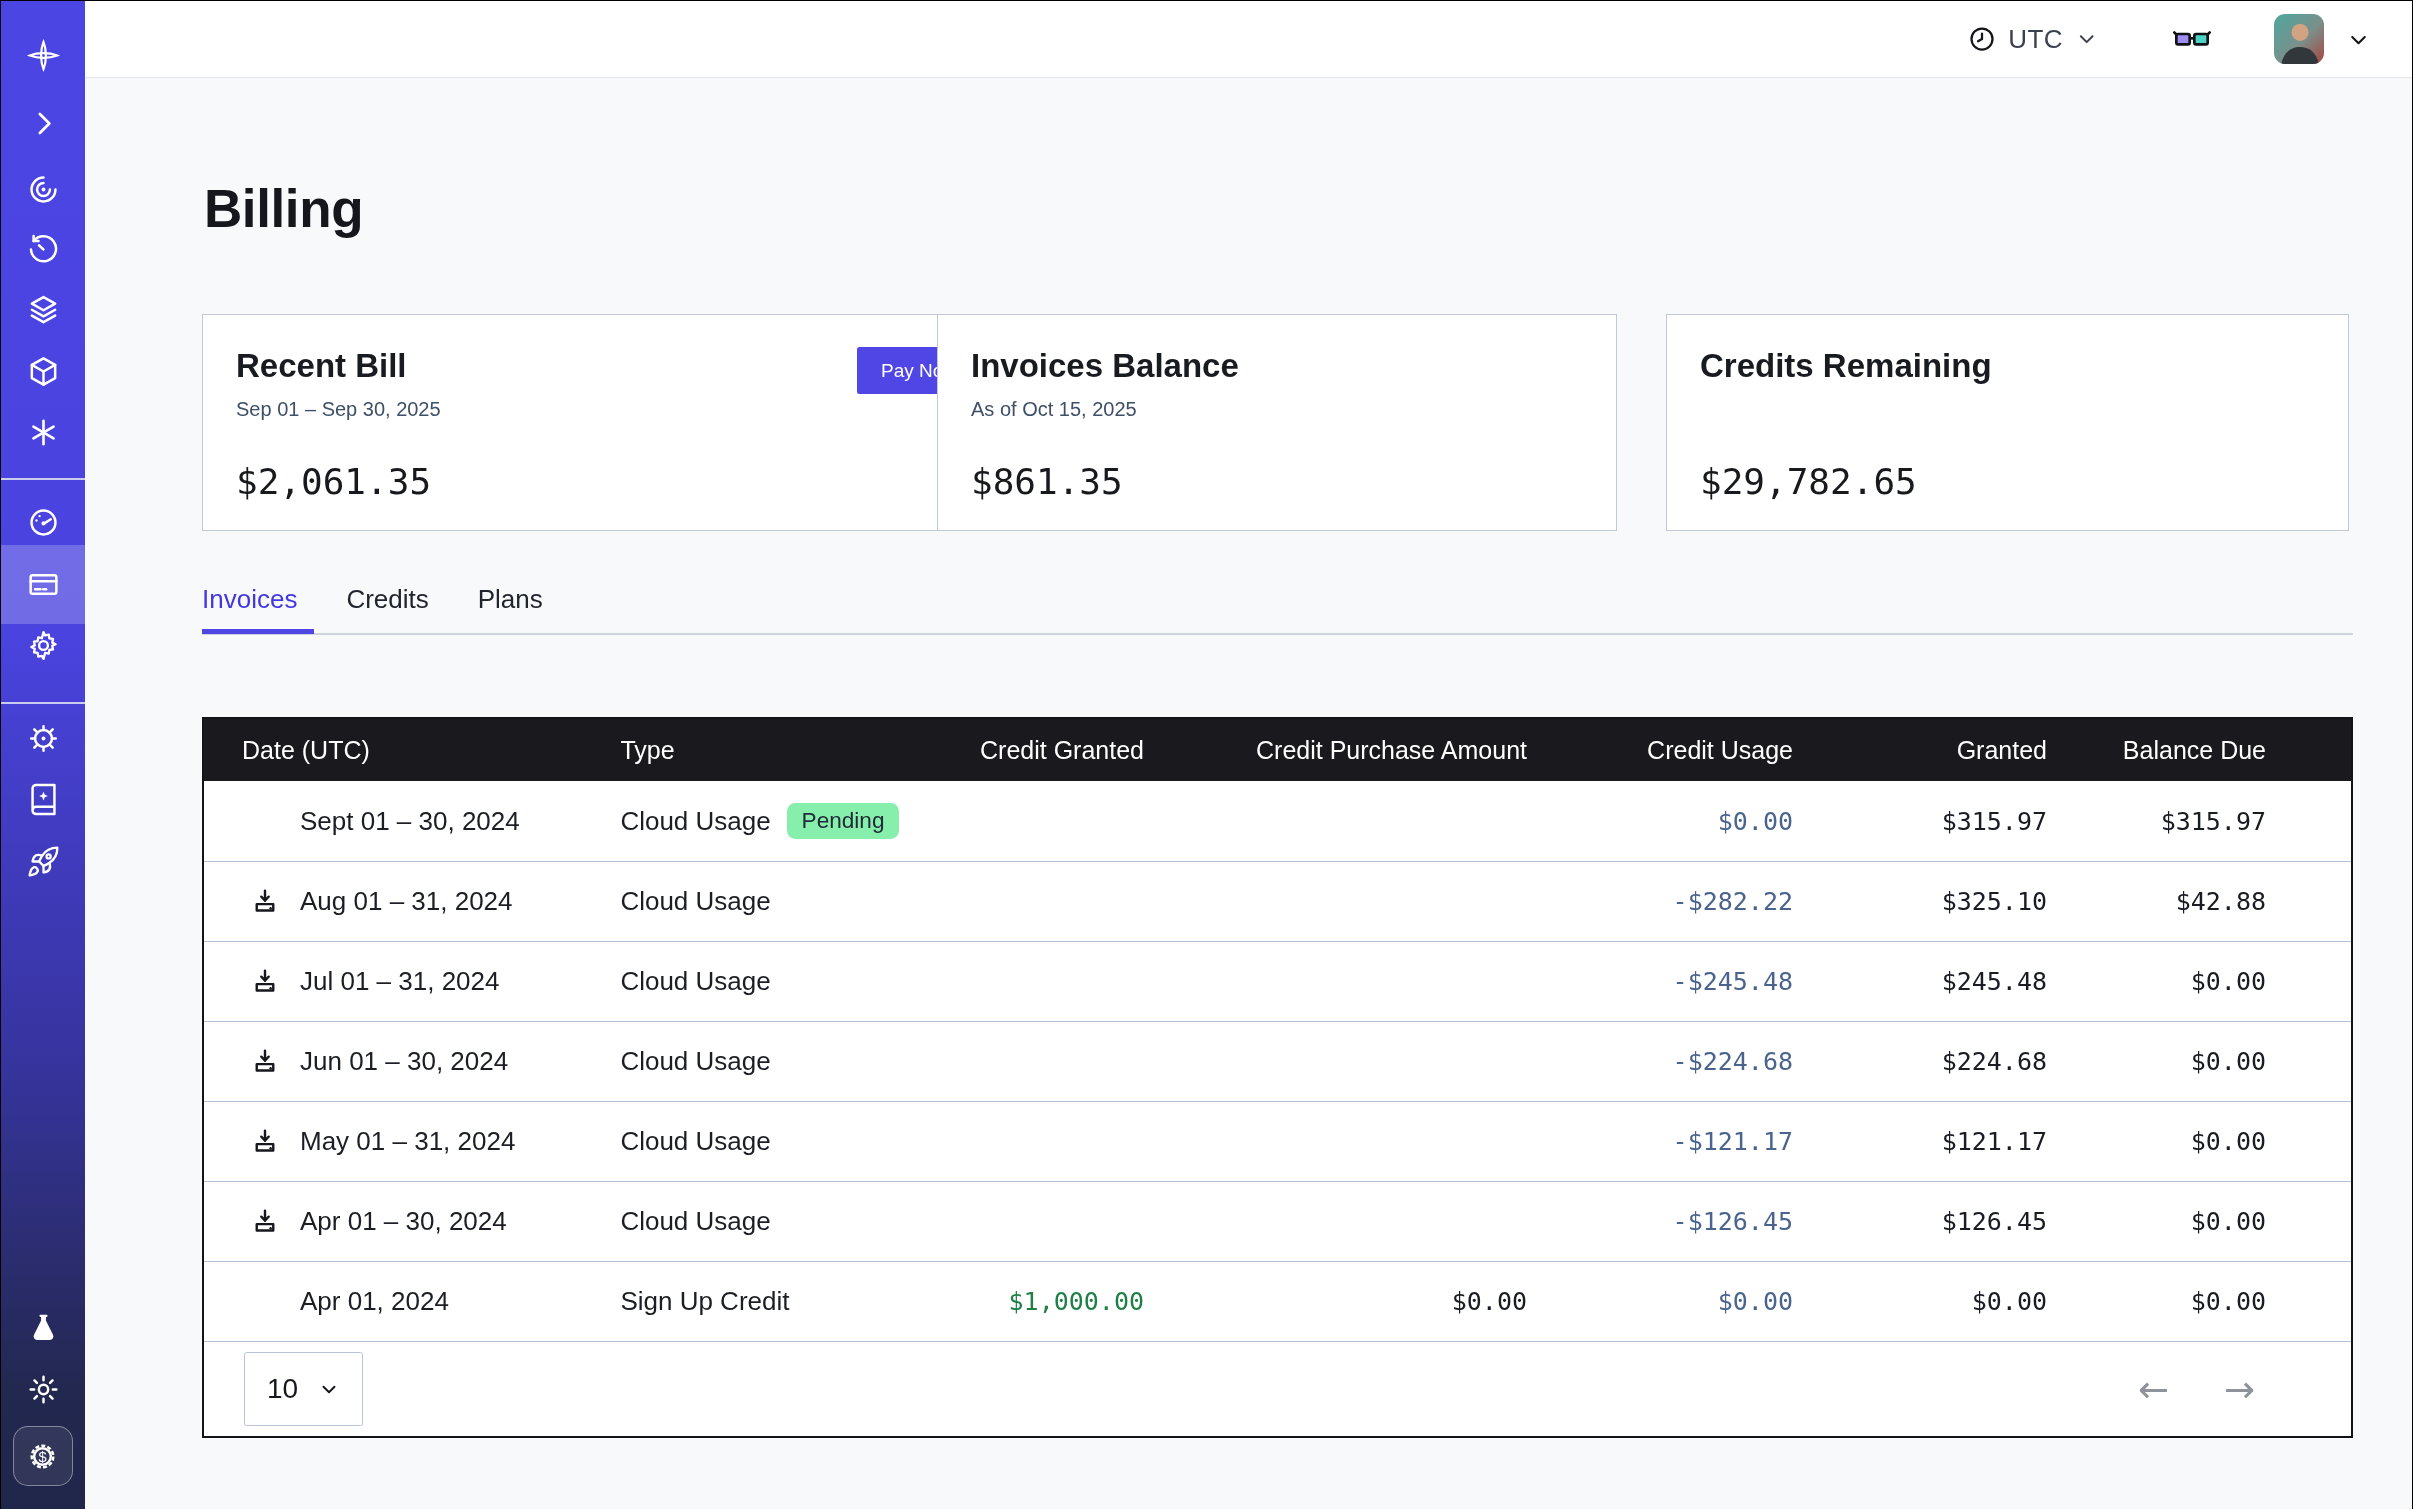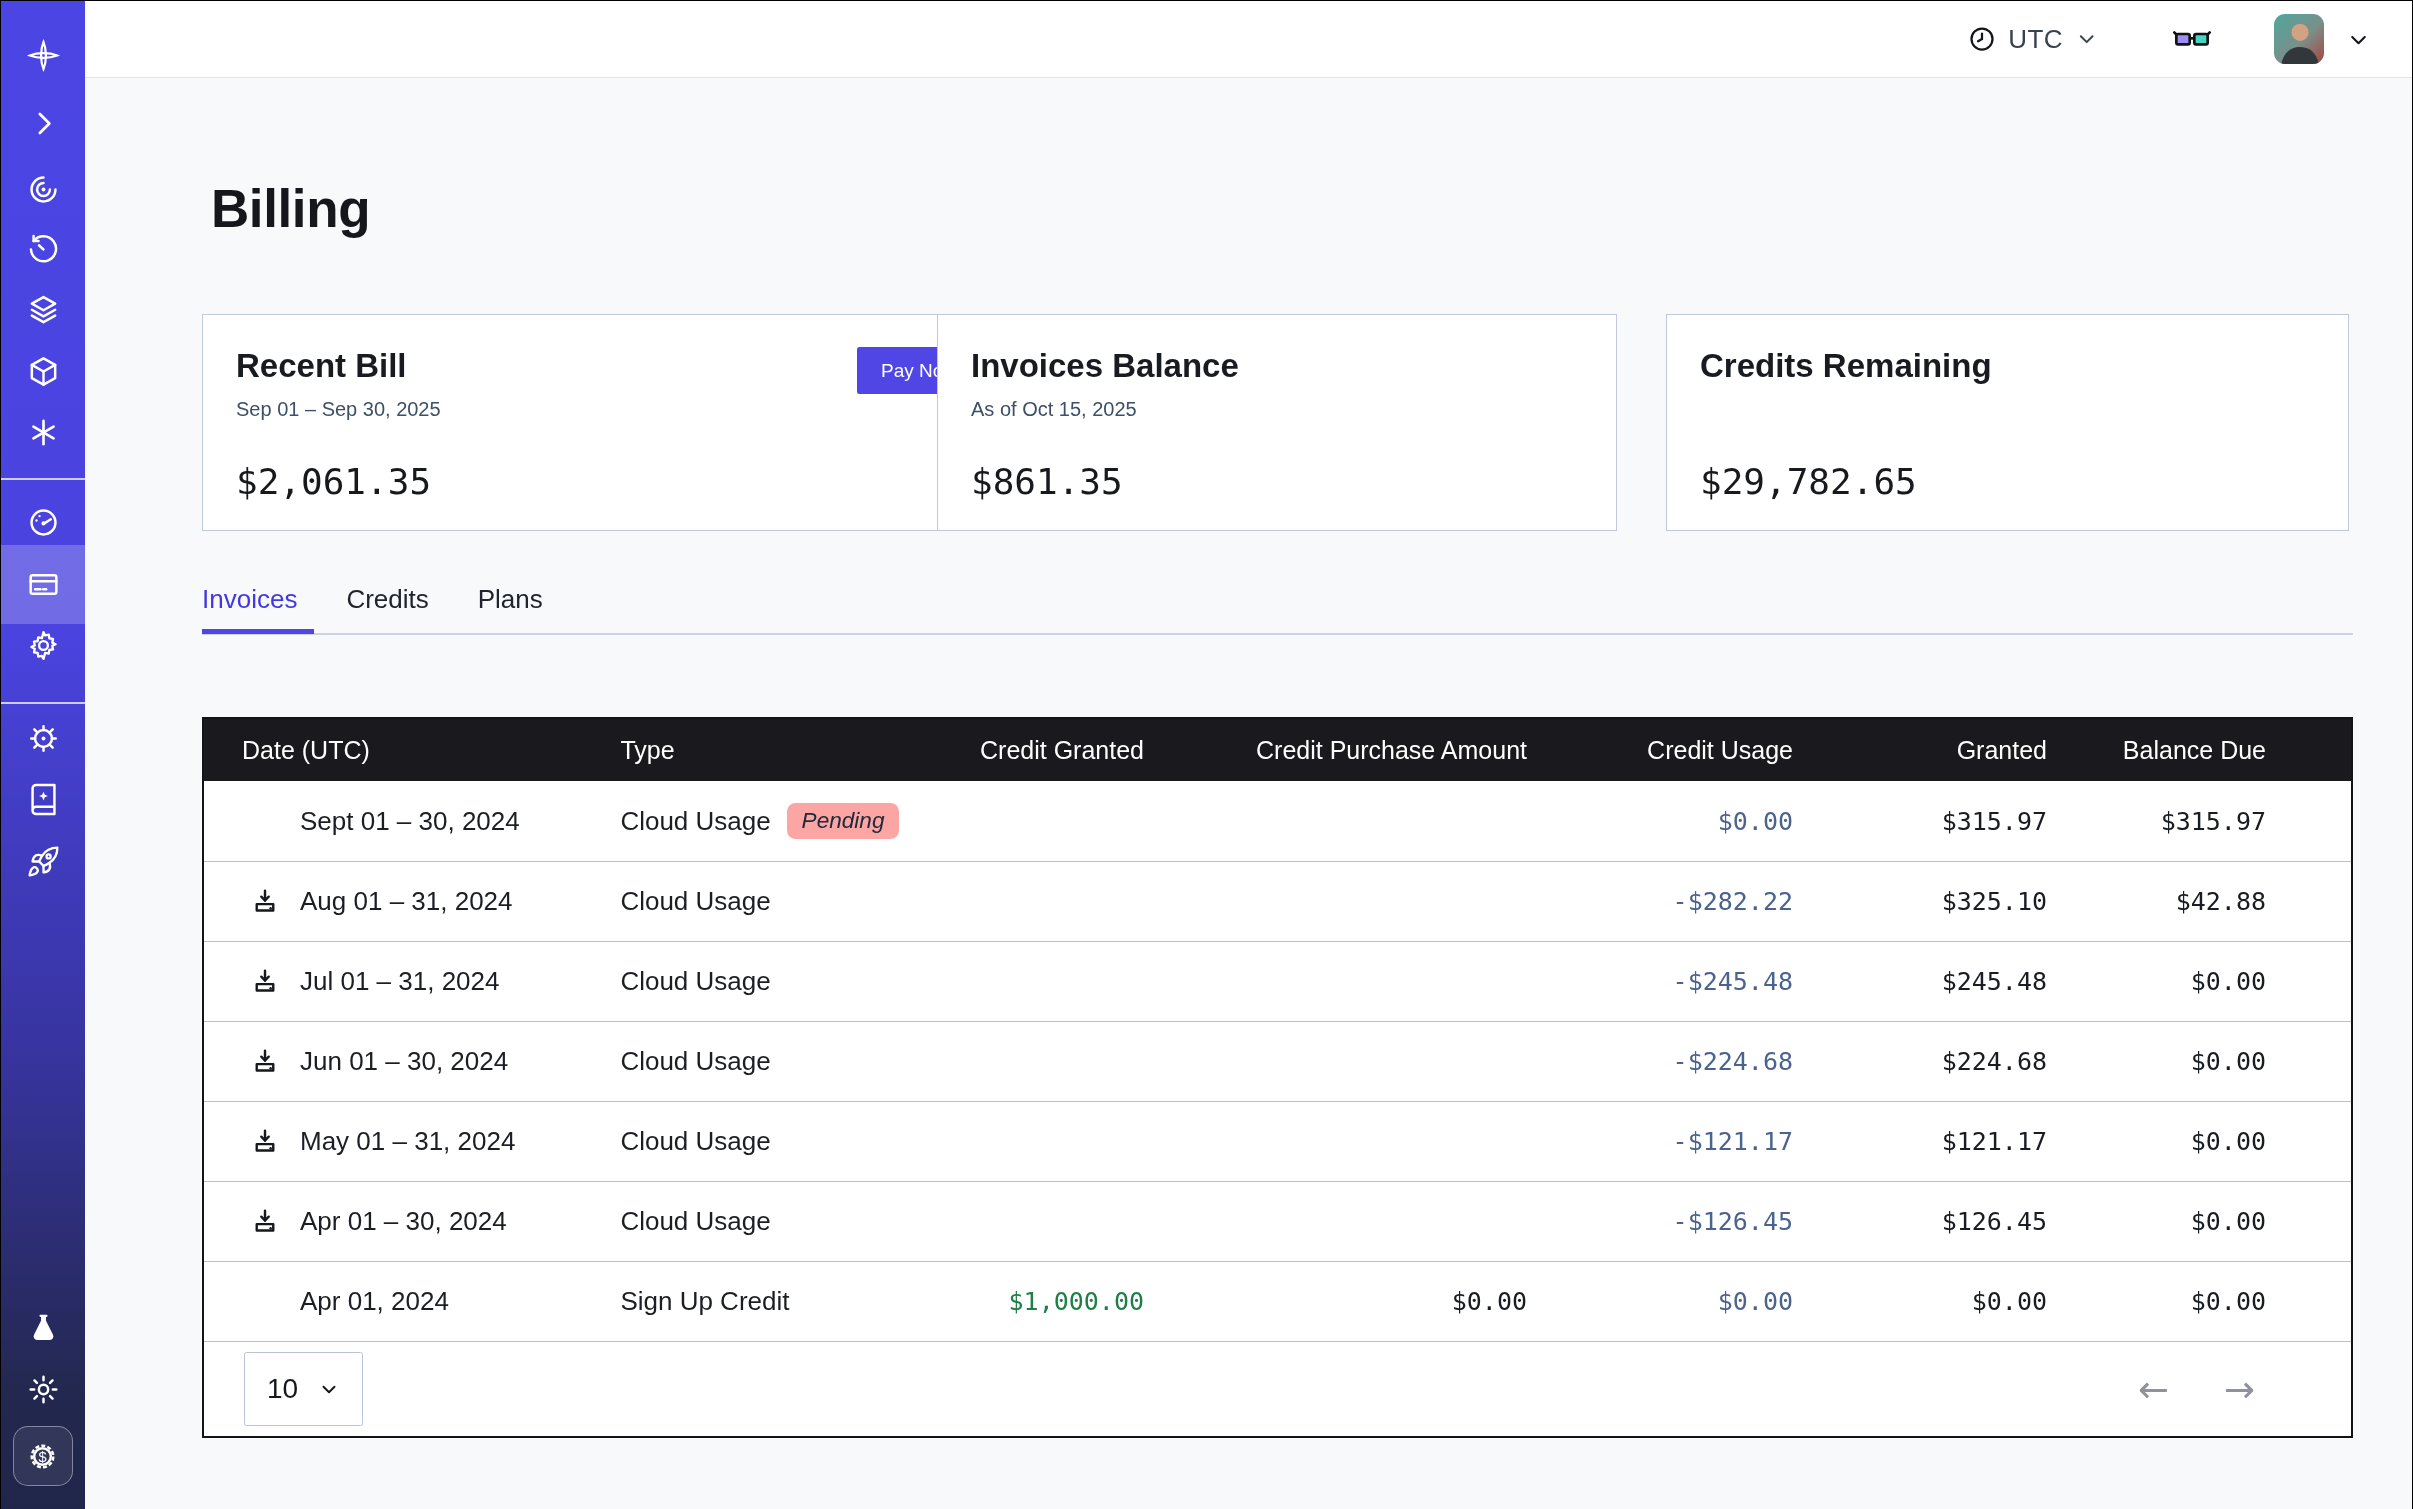--- a/index.html
+++ b/index.html
@@ -22,21 +22,21 @@
   
   .topbar { position:absolute; left:84px; top:0; width:2330px; height:77px; background:#fff;
     border-bottom:1.7px solid #e0e4eb; display:flex; align-items:center; justify-content:flex-end; padding-right:44px; }
   .tz { display:flex; align-items:center; gap:11.7px; cursor:pointer; }
   .tz-label { font-size:26px; color:#3a424f; letter-spacing:0.4px; }
   .glasses { margin-left:74px; cursor:pointer; display:flex; }
   .avatar { margin-left:62px; width:50px; height:50px; border-radius:11px; overflow:hidden; cursor:pointer; flex:none; }
   .acaret { margin-left:22px; cursor:pointer; display:flex; }
 
   
-  .page-title { position:absolute; left:210px; top:177px; font-size:53px; font-weight:600; color:#15171c; letter-spacing:-0.4px; }
+  .page-title { position:absolute; left:203px; top:177px; font-size:53px; font-weight:600; color:#15171c; letter-spacing:-0.4px; }
 
   
   .card { position:absolute; top:313px; height:217px; background:#fff; border:1.7px solid #bfc9db; padding:32px 33px; }
   .card1 { left:201px; width:813px; } .card2 { left:936px; width:680px; } .card3 { left:1665px; width:683px; }
   .card-head { display:flex; justify-content:space-between; align-items:flex-start; }
   .card-title { font-size:33px; font-weight:600; color:#181b20; }
   .card-sub { margin-top:13.4px; font-size:20px; color:#3e4f68; }
   .card-amount { position:absolute; left:33px; bottom:28.5px; font-size:36px; color:#17191d; }
   .paynow { background:#4f46e5; color:#fff; border:none; font-size:19px; font-family:"Liberation Sans",sans-serif;
     padding:12.6px 24px; border-radius:2.5px; cursor:pointer; }
@@ -53,21 +53,21 @@
   .tgrid { display:grid; grid-template-columns:393px 343px 204px 383px 266px 254px 219px; align-items:center; padding-right:82px; }
   .thead { height:62px; background:#1a1a1e; color:#fff; font-size:25px; font-weight:500; }
   .h-date { padding-left:38px; } .h-type { padding-left:23.4px; }
   .h-num { text-align:right; }
   .trow { height:80px; border-top:1.7px solid #b3c1d8; font-size:26px; color:#1b1e24; background:#fff; }
   .trow:first-child { border-top:none; }
   .cell-date { position:relative; padding-left:96px; display:flex; align-items:center; }
   .dl-btn { position:absolute; left:45px; top:50%; transform:translateY(-50%); width:32px; height:32px; cursor:pointer; display:flex; }
   .dl-btn svg { width:32px; height:32px; }
   .cell-type { padding-left:23.4px; display:flex; align-items:center; gap:16.7px; }
-  .badge { font-size:22.6px; background:#fca5a5; color:#212a39; padding:6.7px 14.2px; border-radius:8.4px; line-height:1;font-style:italic; }
+  .badge { font-size:22.6px; background:#86efac; color:#212a39; padding:6.7px 14.2px; border-radius:8.4px; line-height:1; }
   .num { text-align:right; font-family:"DejaVu Sans Mono",monospace; font-size:25px; color:#191c22; }
   .num.usage { color:#4a648e; }
   .num.pos { color:#1e7f47; }
 
   
   .pagination { height:95px; border-top:1.7px solid #b3c1d8; display:flex; align-items:center; justify-content:space-between;
     padding:0 96px 0 40px; }
   .pagesize { display:flex; align-items:center; gap:20px; border:1.7px solid #b9c4da; border-radius:2.5px; background:#fff;
     height:74px; padding:0 22px; font-size:28px; color:#16181d; cursor:pointer; }
   .pager { display:flex; align-items:center; gap:55px; }

